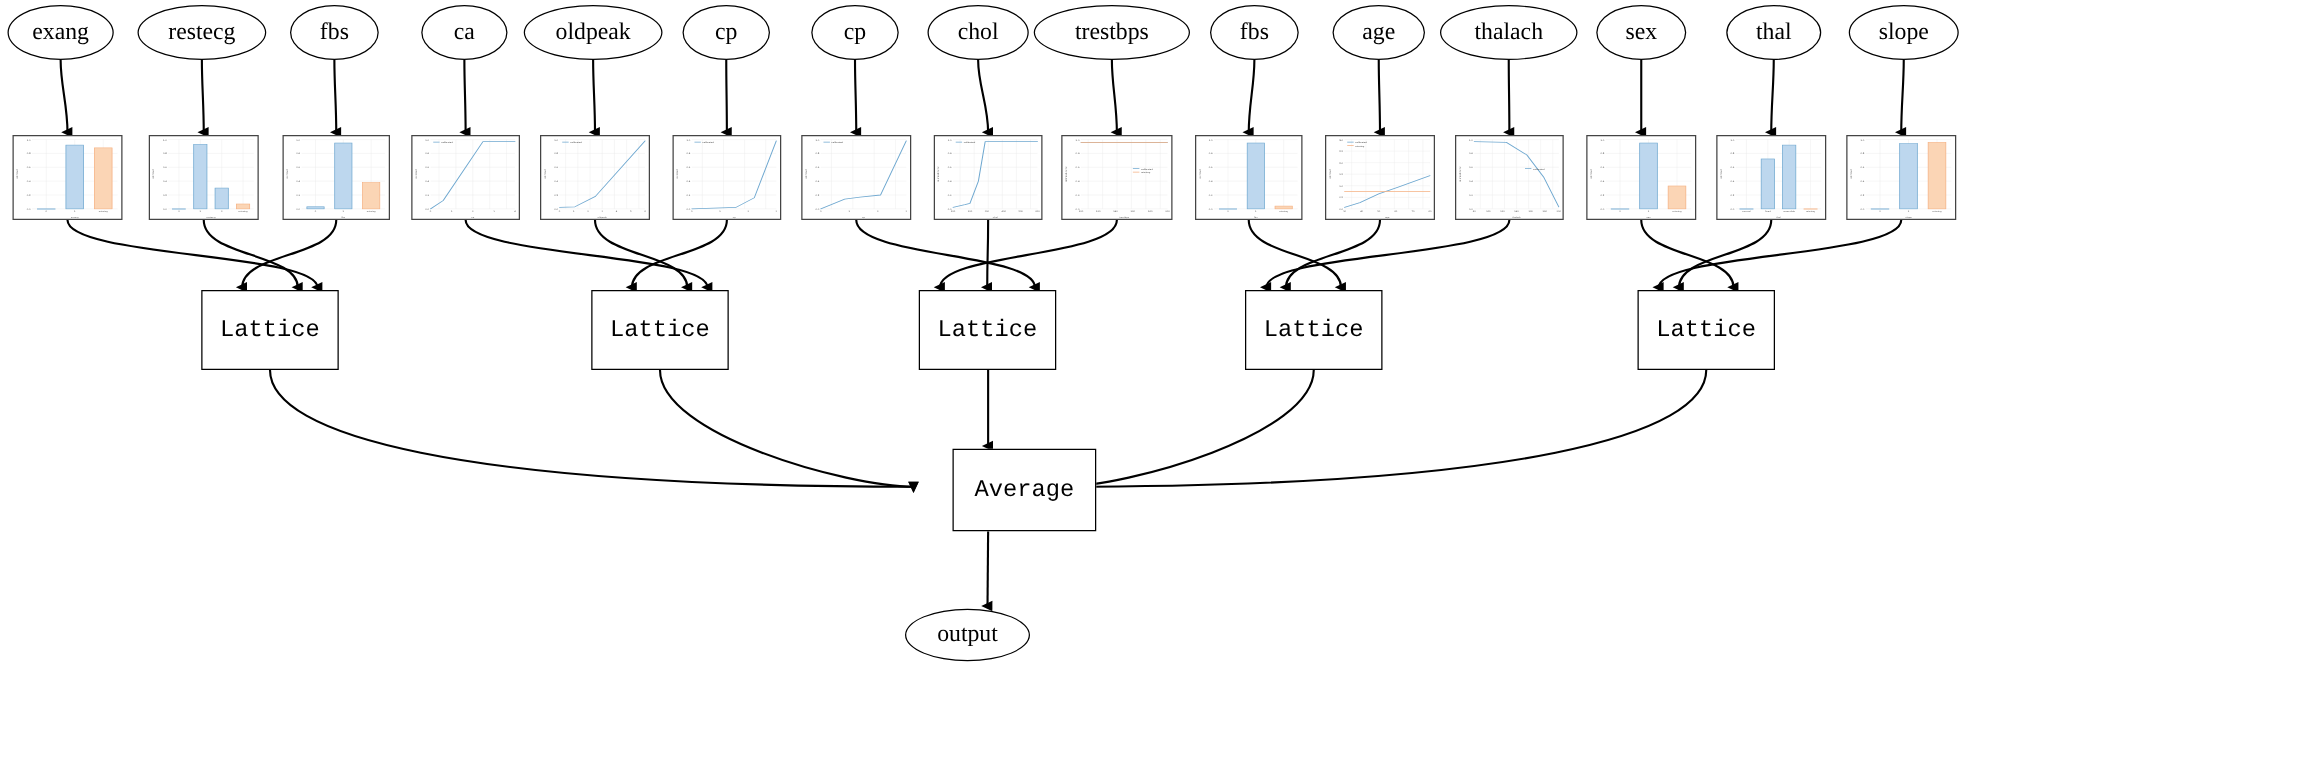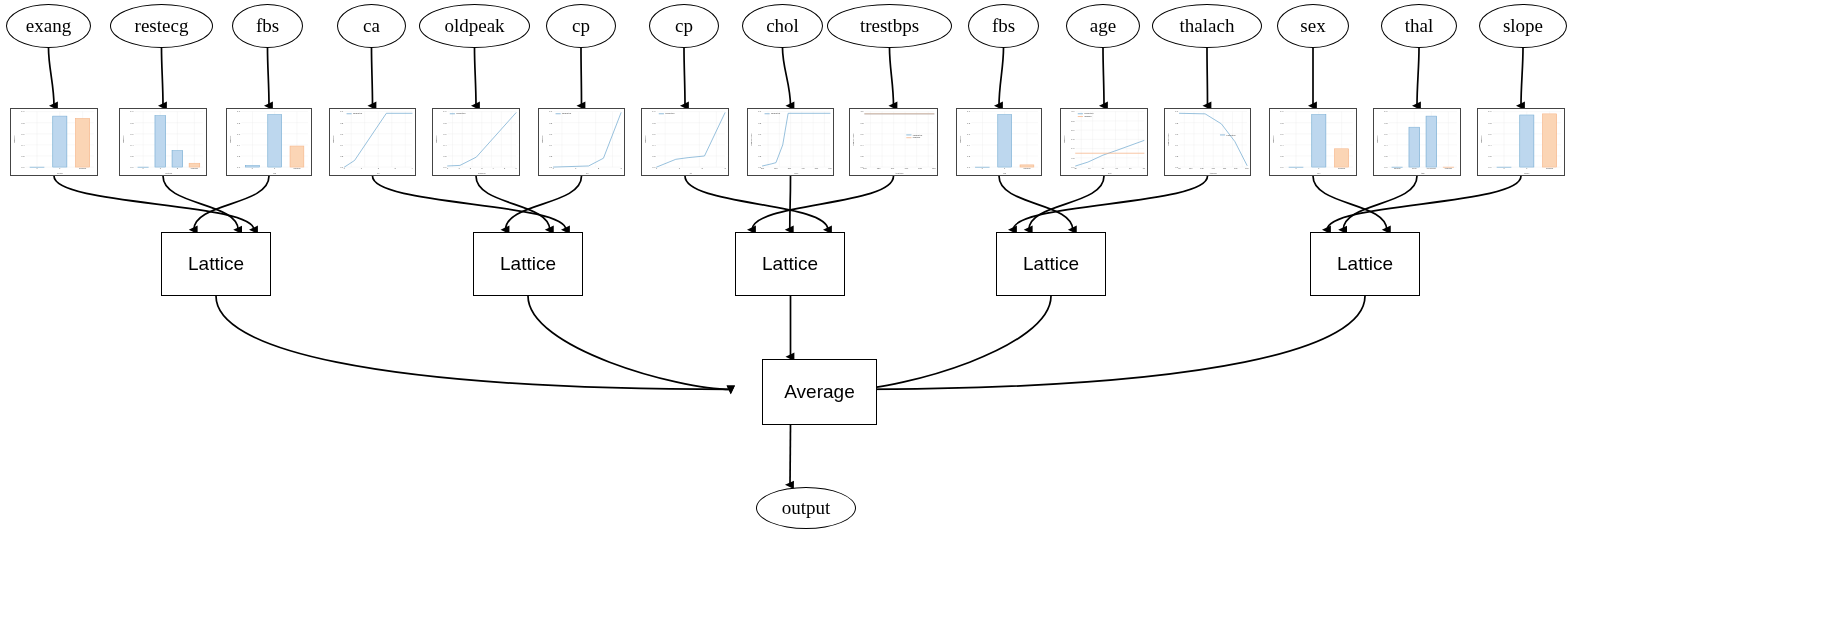--- a/index.html
+++ b/index.html
@@ -17,21 +17,21 @@
     font-size:19px;color:#000;
     box-sizing:border-box;
   }
 
   
   .rect{
     position:absolute;
     border:1.6px solid #000;
     background:#fff;
     display:flex;align-items:center;justify-content:center;
-    font-family:Liberation Sans, sans-serif;
+    font-family:Liberation Mono, monospace;
     font-size:19px;color:#000;
     box-sizing:border-box;
   }
 
   
   .plot{
     position:absolute;
     border:1.4px solid #444;
     background:#fff;
     box-sizing:border-box;
@@ -629,17 +629,17 @@
       <span>Lattice</span>
     </div>
   <div class="rect" style="left:1310px; top:232px; width:110px; height:64px;">
       <span>Lattice</span>
     </div>
 
   <div class="rect" style="left:762px; top:359px; width:115px; height:66px;">
       <span>Average</span>
     </div>
 
-  <div class="ellipse" style="left:756px; top:487px; width:100px; height:42px;text-align:center;">
+  <div class="ellipse" style="left:724px; top:487px; width:100px; height:42px;text-align:center;">
       <span>output</span>
     </div>
 
 </div>
 
 </body></html>

